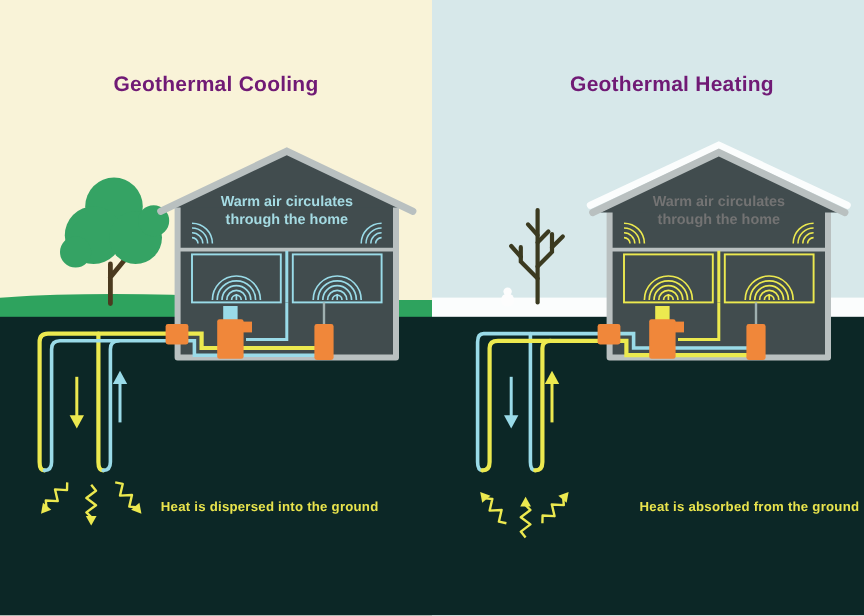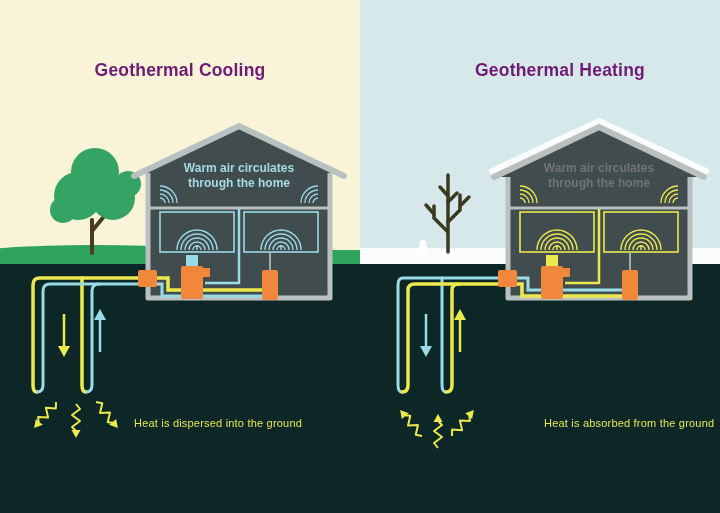--- a/index.html
+++ b/index.html
@@ -17,24 +17,24 @@
   }
   .title-cooling{left:0;}
   .title-heating{left:380px;}
   .house-label{
     top:161px;width:182px;text-align:center;
     font-size:12px;line-height:15px;font-weight:bold;white-space:pre-line;
   }
   .label-cooling{left:148px;color:#a5dbe3;}
   .label-heating{left:508px;color:#737373;}
   .ground-caption{
-    top:417px;font-size:11px;font-weight:normal;color:#e9e44d;letter-spacing:.2px;
+    top:417px;font-size:11px;font-weight:bold;color:#e9e44d;letter-spacing:.2px;
   }
   .caption-cooling{left:134px;}
-  .caption-heating{left:508px;padding-left:36px;}
+  .caption-heating{left:497px;padding-left:36px;}
 </style>
 </head>
 <body>
 
 <div class="stage">
 
   <svg class="panel-svg-left" width="360" height="513" viewBox="0 0 360 513">
     <defs>
       <g id="squigL">
         <path d="M0,0 L4,5 L-4,11 L4,17 L-4,23 L0,27" fill="none" stroke="currentColor" stroke-width="2" stroke-linejoin="round"></path>

